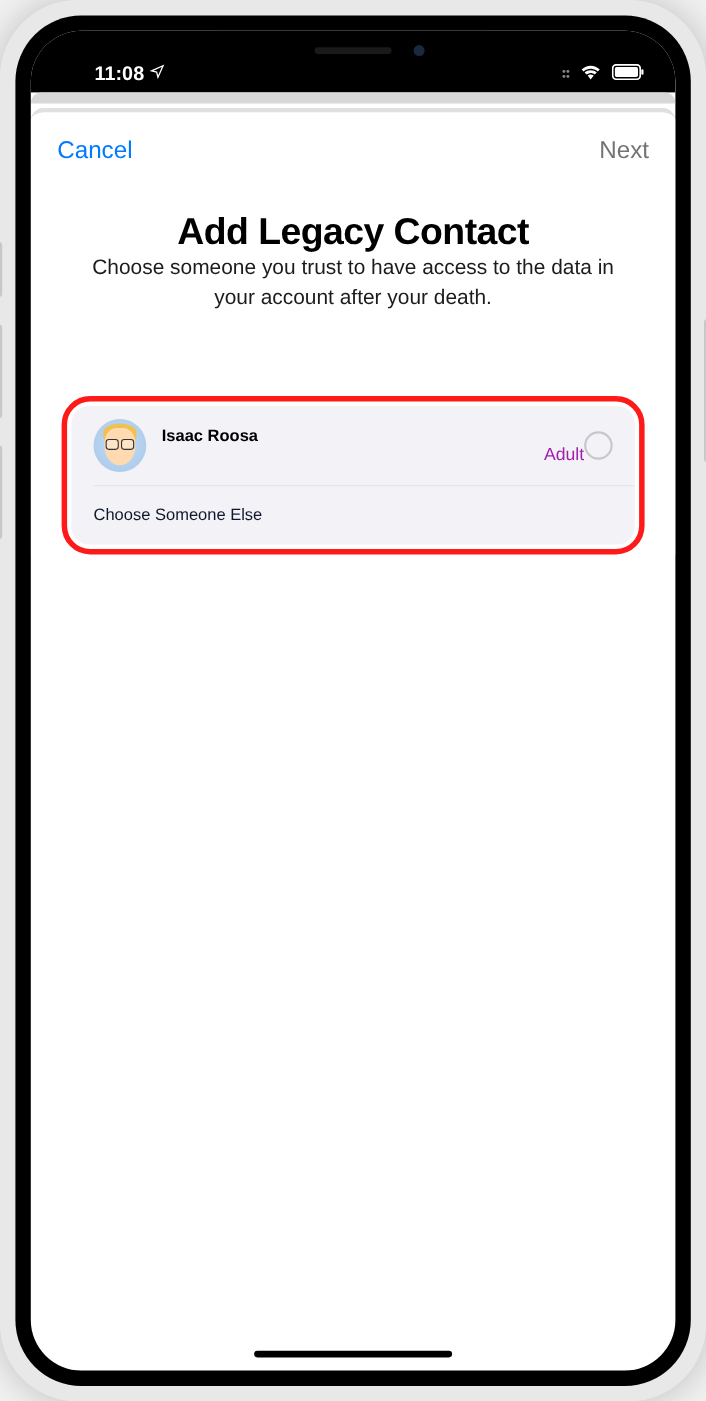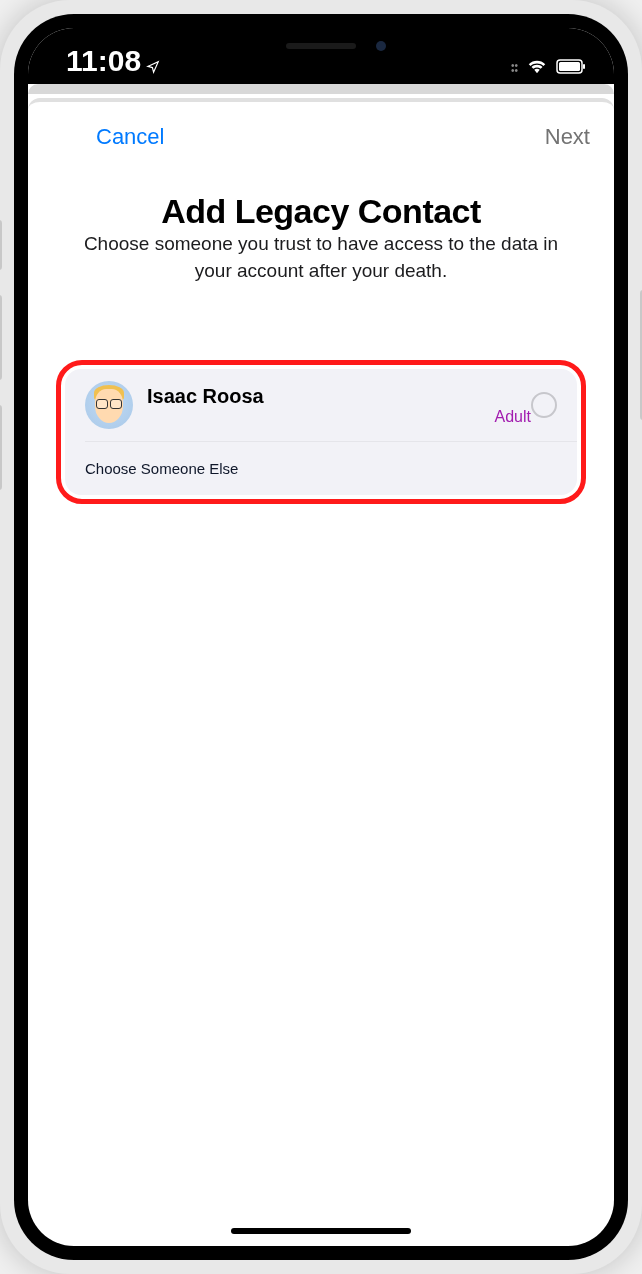--- a/index.html
+++ b/index.html
@@ -88,24 +88,25 @@
       height: 56px;
       background: #000;
       display: flex;
       justify-content: space-between;
       align-items: flex-end;
       padding: 0 28px 6px 38px;
       color: #fff;
     }
     .status-left {
       display: flex;
-      align-items: flex-end;
+      align-items: center;
       gap: 5px;
-      font-size: 30px;
+      font-size: 18px;
       font-weight: 600;
+      margin-left: 20px;
     }
     .status-right {
       display: flex;
       align-items: center;
       gap: 8px;
     }
     .location-arrow {
       font-size: 16px;
     }
     .wifi-icon svg { width: 22px; height: 16px; }
@@ -122,21 +123,20 @@
       justify-content: space-between;
       align-items: center;
       padding: 14px 24px;
       background: #fff;
     }
     .nav-btn {
       font-size: 22px;
       background: none;
       border: none;
       cursor: pointer;
-      margin-left: 44px;
     }
     .nav-cancel { color: #007aff; }
     .nav-next { color: #737373; }
     .content {
       padding: 28px 28px 0 28px;
       background: #fff;
     }
     .page-title {
       font-size: 34px;
       font-weight: 800;
@@ -213,21 +213,21 @@
       width: 10px;
       height: 8px;
       border: 1.5px solid #333;
       border-radius: 3px;
       background: rgba(255,255,255,0.3);
     }
     .contact-info {
       flex: 1;
     }
     .contact-name {
-      font-size: 20px;
+      font-size: 15px;
       font-weight: 600;
       color: #000;
     }
     .contact-role {
       font-size: 16px;
       color: #a21caf;
       text-align: right;
     }
     .radio-circle {
       width: 26px;

